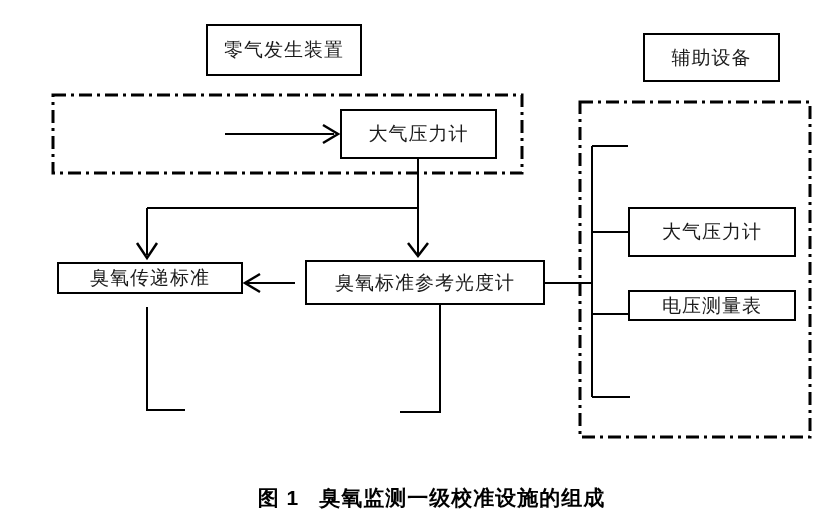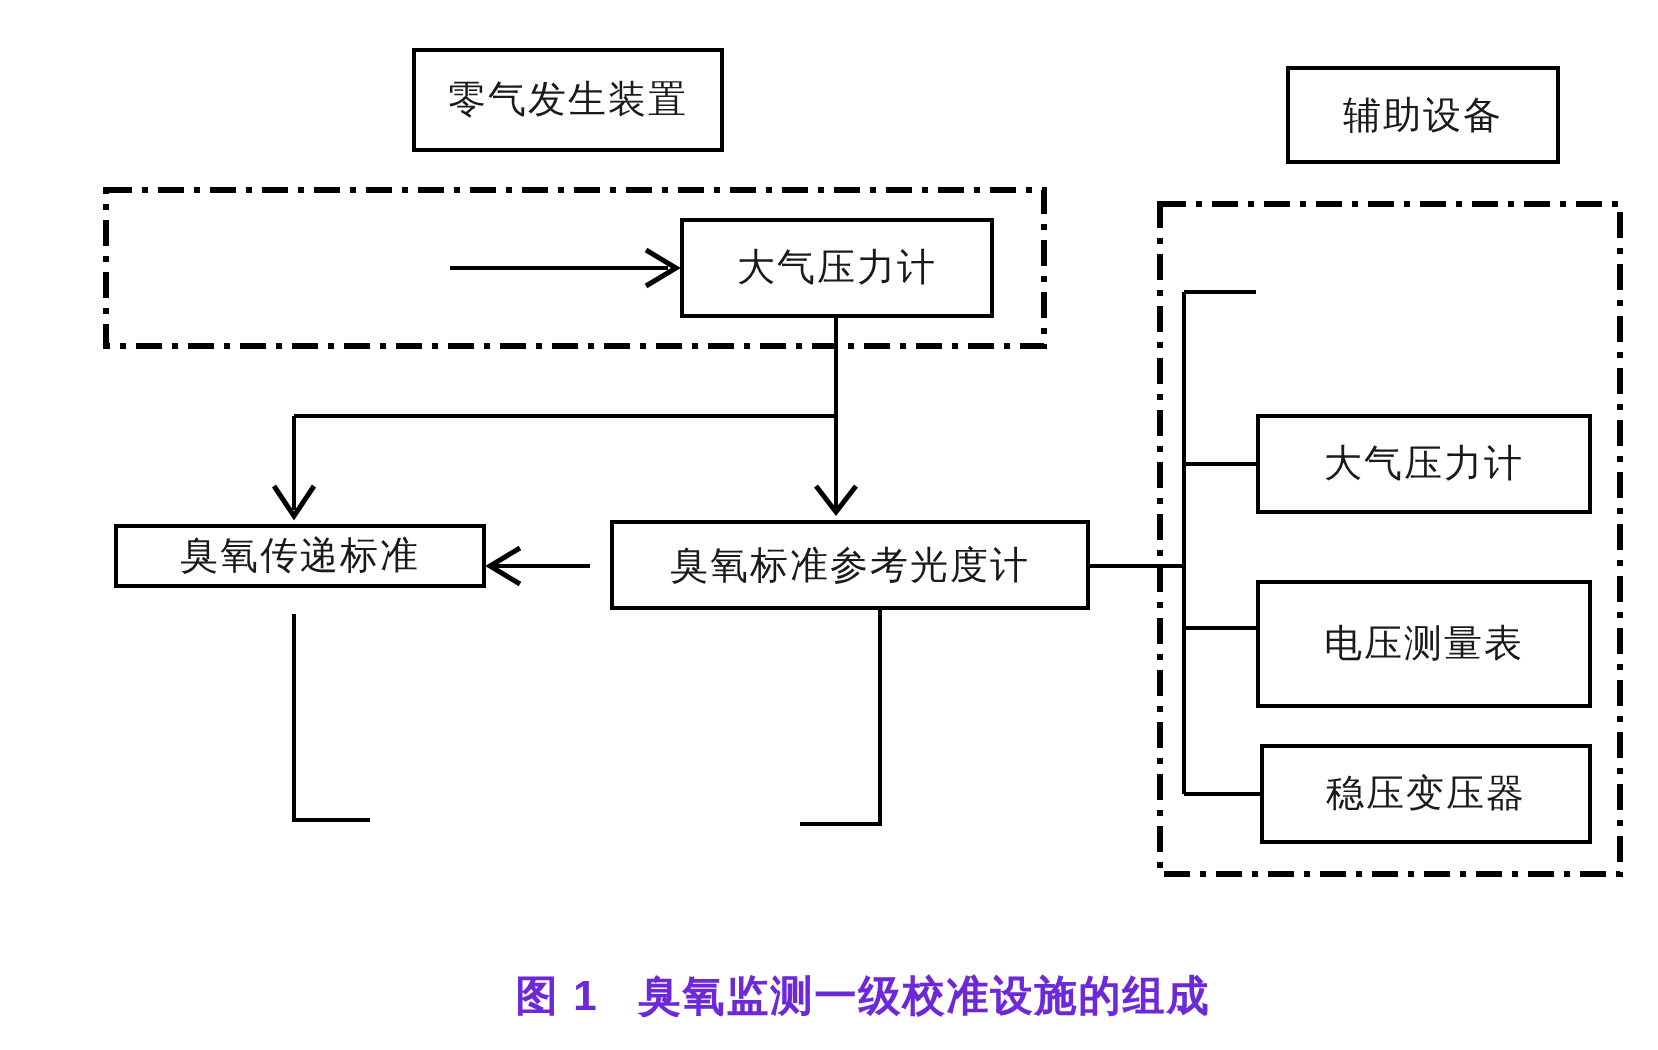--- a/index.html
+++ b/index.html
@@ -41,34 +41,34 @@
   
   .n-zero-gas-group   { left: 206px; top: 24px;  width: 156px; height: 52px; }
   .n-aux-group        { left: 643px; top: 33px;  width: 137px; height: 49px; }
   .n-air-compressor   { left: 68px;  top: 109px; width: 157px; height: 50px; }
   .n-zero-gas-gen     { left: 340px; top: 109px; width: 157px; height: 50px; }
   .n-transfer-std     { left: 57px;  top: 262px; width: 186px; height: 32px; }
   .n-srp              { left: 295px; top: 260px; width: 240px; height: 45px; margin-left: 10px; }
   .n-daq              { left: 185px; top: 385px; width: 215px; height: 50px; }
   .n-hygro            { left: 628px; top: 119px; width: 168px; height: 51px; }
   .n-baro             { left: 628px; top: 207px; width: 168px; height: 50px; }
-  .n-volt             { left: 628px; top: 290px; width: 168px; height: 64px; }
+  .n-volt             { left: 628px; top: 290px; width: 168px; height: 31px; }
   .n-stab             { left: 630px; top: 372px; width: 166px; height: 50px; }
 
   .caption {
     position: absolute;
     left: 0;
     right: 0;
     top: 484px;
     text-align: center;
     padding-left: 34px;
     font-family: "Liberation Sans", "DejaVu Sans", sans-serif;
     font-weight: bold;
     font-size: 21px;
-    color: #6d28d9;
+    color: #000000;
     letter-spacing: 1px;
     z-index: 2;
   }
   .caption .prefix {
     margin-right: 20px;
   }
 </style>
 </head>
 <body>
 
@@ -106,19 +106,18 @@
   <div class="node group-label n-zero-gas-group">零气发生装置</div>
   <div class="node group-label n-aux-group">辅助设备</div>
 
   <div class="node n-zero-gas-gen">大气压力计</div>
 
   <div class="node n-transfer-std">臭氧传递标准</div>
   <div class="node n-srp">臭氧标准参考光度计</div>
 
   <div class="node n-baro">大气压力计</div>
   <div class="node n-volt">电压测量表</div>
-  <div class="node n-stab">稳压变压器</div>
 
   <div class="caption">
     <span class="prefix">图 1</span><span>臭氧监测一级校准设施的组成</span>
   </div>
 
 </div>
 
 </body></html>

